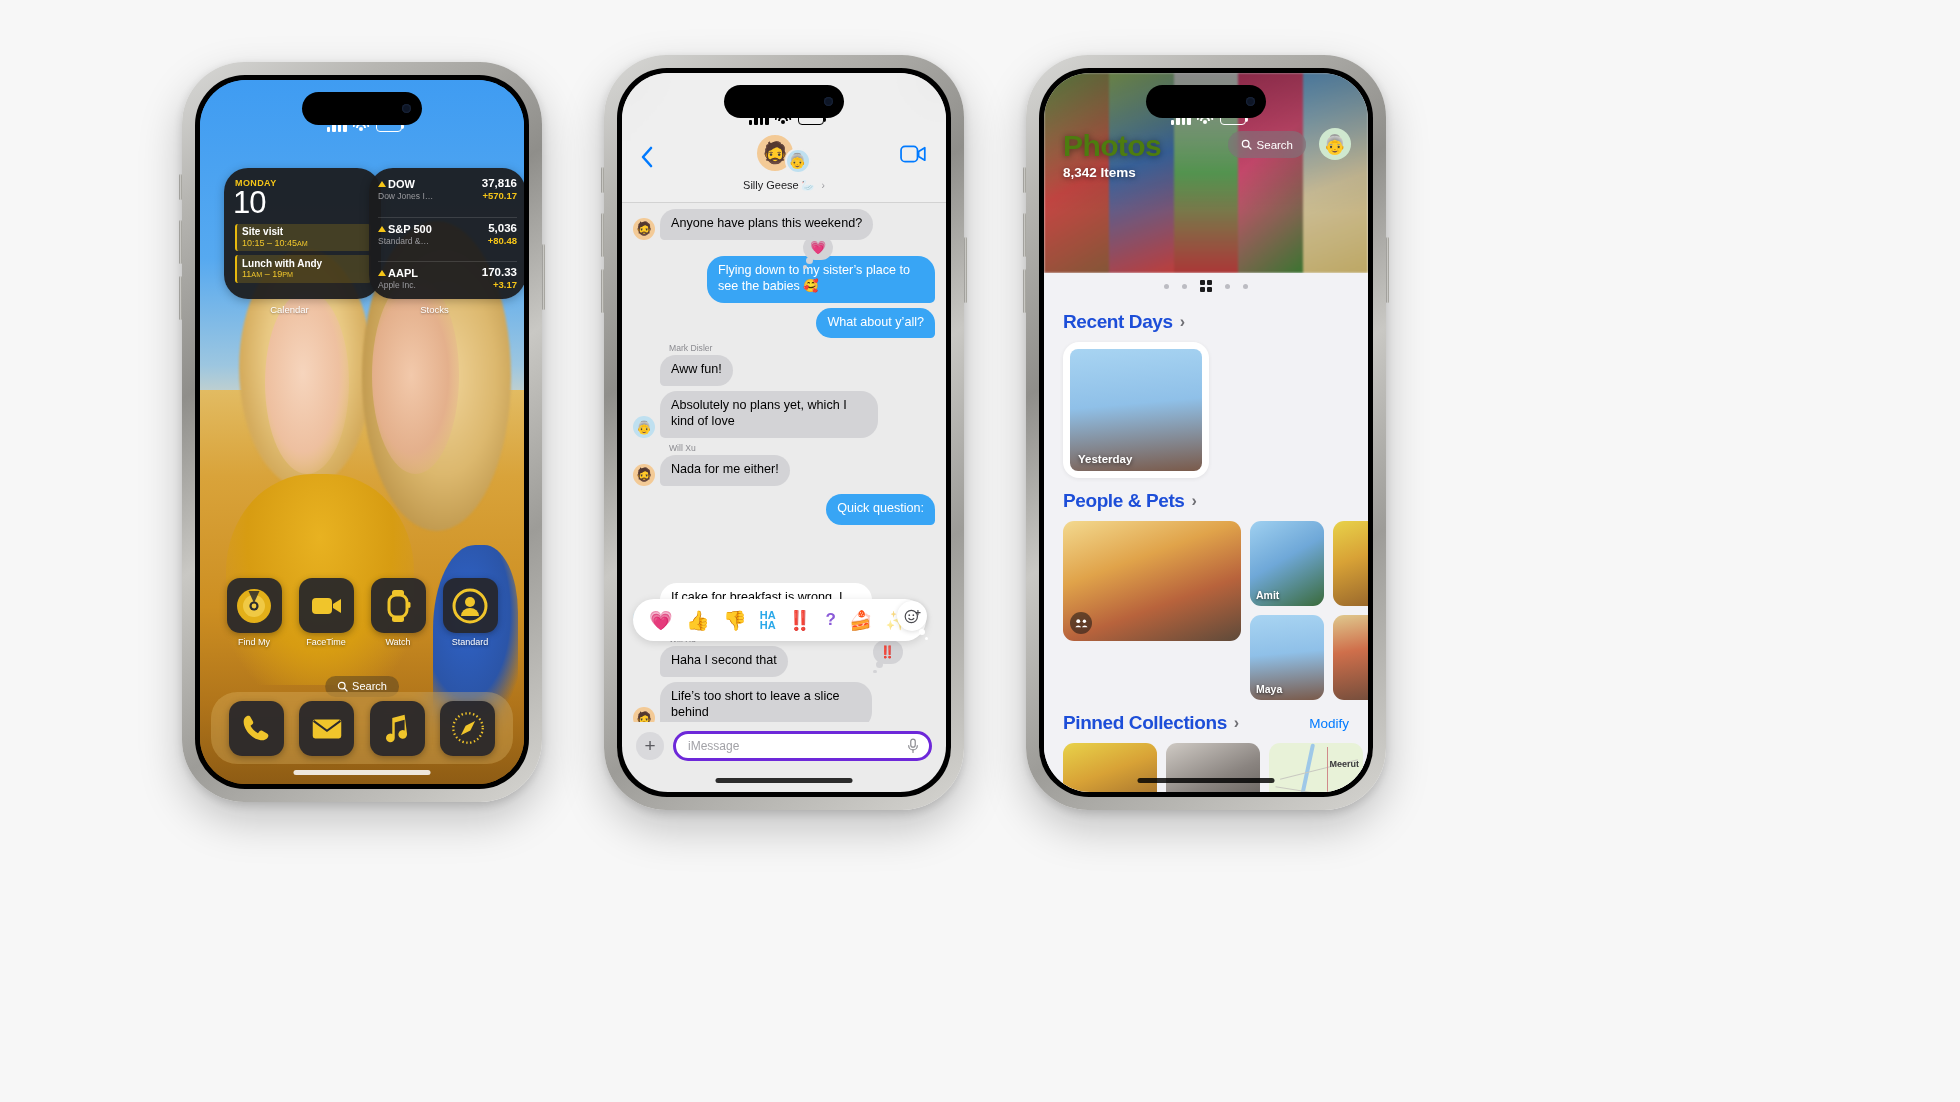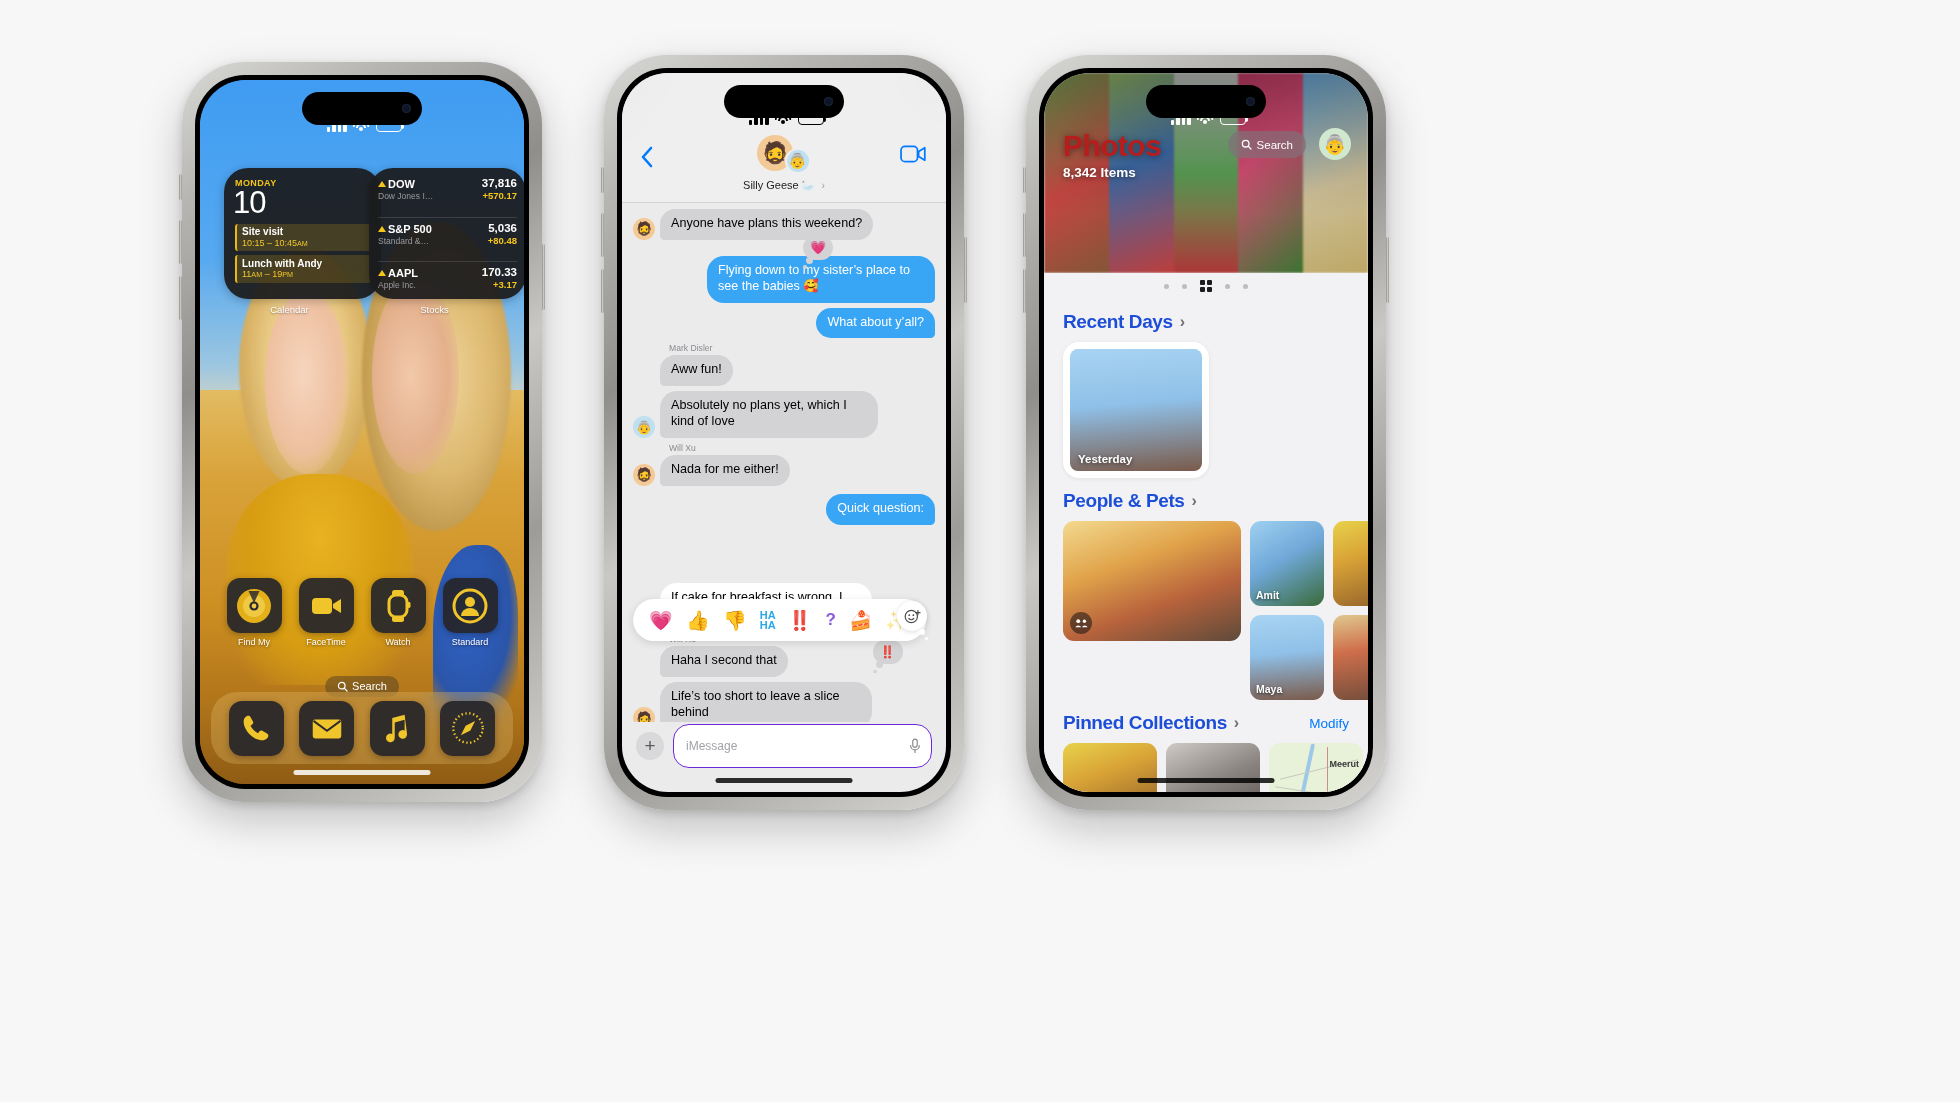--- a/index.html
+++ b/index.html
@@ -198,34 +198,34 @@
   .emoji-plus::after{content:'';position:absolute;width:6px;height:6px;border-radius:50%;background:#fff;bottom:-4px;right:2px;}
   .emoji-plus::before{content:'';position:absolute;width:3px;height:3px;border-radius:50%;background:#fff;bottom:-9px;right:-1px;}
 
   .composer {
     position: absolute; left: 0; right: 0; bottom: 22px; height: 48px; z-index: 25;
     display: flex; align-items: center; gap: 9px; padding: 0 14px;
   }
   .plus-btn { width: 28px; height: 28px; border-radius: 50%; background: #d9d9dc; color: #5a5a5f;
               display: flex; align-items: center; justify-content: center; font-size: 19px; font-weight: 300; flex:0 0 28px; }
   .imessage-field {
-    flex: 1; height: 44px; border-radius: 16px; border: 1px solid #6d28d9; background: #fff;
+    flex: 1; height: 30px; border-radius: 16px; border: 3px solid #6d28d9; background: #fff;
     display: flex; align-items: center; justify-content: space-between; padding: 0 10px 0 12px;
     font-size: 12px; color: #a2a2a7;
   }
 
   
   #phone3 { left: 1026px; top: 55px; width: 360px; height: 755px; }
   #screen3 { background: #f2f2f5; }
   .ph-hero { position: absolute; top: 0; left: 0; right: 0; height: 200px; overflow: hidden; }
   .hero-grid { position: absolute; top: 0; left: 0; right: 0; height: 200px; display: grid;
                grid-template-columns: repeat(5,1fr); filter: blur(1px) brightness(.95); }
   .hero-grid div { height: 200px; }
   .hero-scrim { position: absolute; inset: 0; background: linear-gradient(180deg, rgba(0,0,0,.30) 0%, rgba(0,0,0,.12) 40%, rgba(242,242,245,0) 70%); }
-  .ph-title { position: absolute; left: 19px; top: 56px; color: #b91c1c; font-size: 30px; font-weight: 800; letter-spacing: -.6px; text-shadow: 0 1px 6px rgba(0,0,0,.45); }
+  .ph-title { position: absolute; left: 19px; top: 56px; color: #4d7c0f; font-size: 30px; font-weight: 800; letter-spacing: -.6px; text-shadow: 0 1px 6px rgba(0,0,0,.45); }
   .ph-count { position: absolute; left: 19px; top: 92px; color: #fff; font-size: 13.5px; font-weight: 600; text-shadow: 0 1px 5px rgba(0,0,0,.5); }
   .ph-search {
     position: absolute; right: 62px; top: 58px; height: 27px; border-radius: 14px;
     background: rgba(120,120,125,.55); backdrop-filter: blur(10px);
     display: flex; align-items: center; gap: 5px; padding: 0 13px; color: #fff; font-size: 11.5px; font-weight: 500;
   }
   .ph-avatar { position: absolute; right: 17px; top: 55px; width: 32px; height: 32px; border-radius: 50%;
                background: #cfe8cf; display: flex; align-items: center; justify-content: center; font-size: 19px; }
   .pagedots { position: absolute; top: 200px; left: 0; right: 0; height: 26px; display: flex; align-items: center; justify-content: center; gap: 13px; background: #f2f2f5; }
   .pagedots i { width: 5px; height: 5px; border-radius: 50%; background: #bcbcc2; display: block; }

